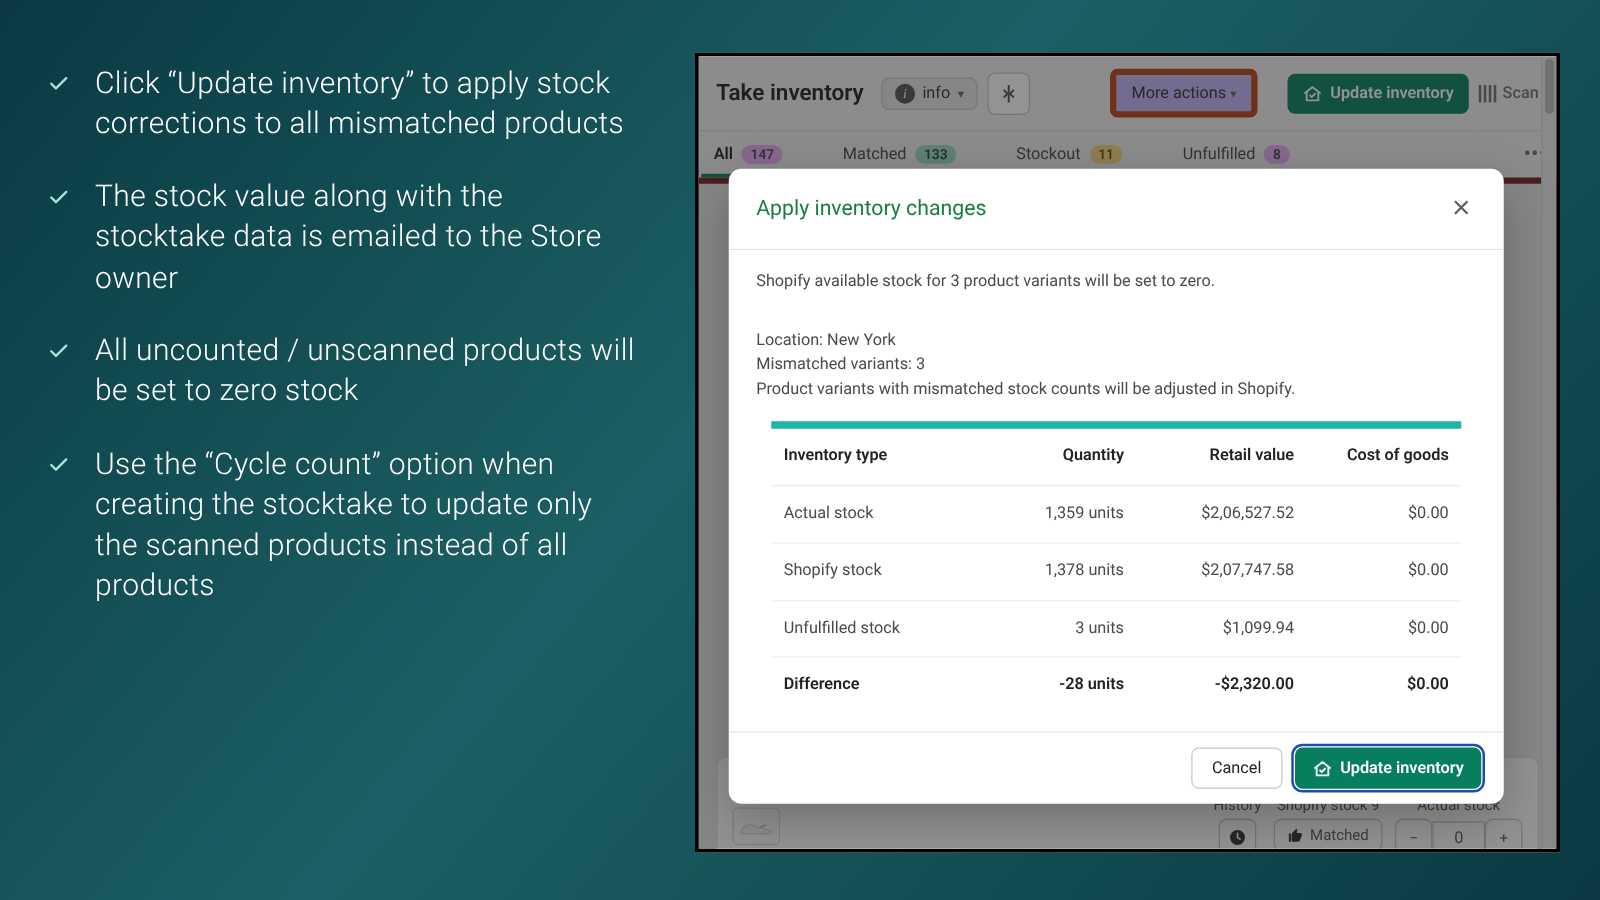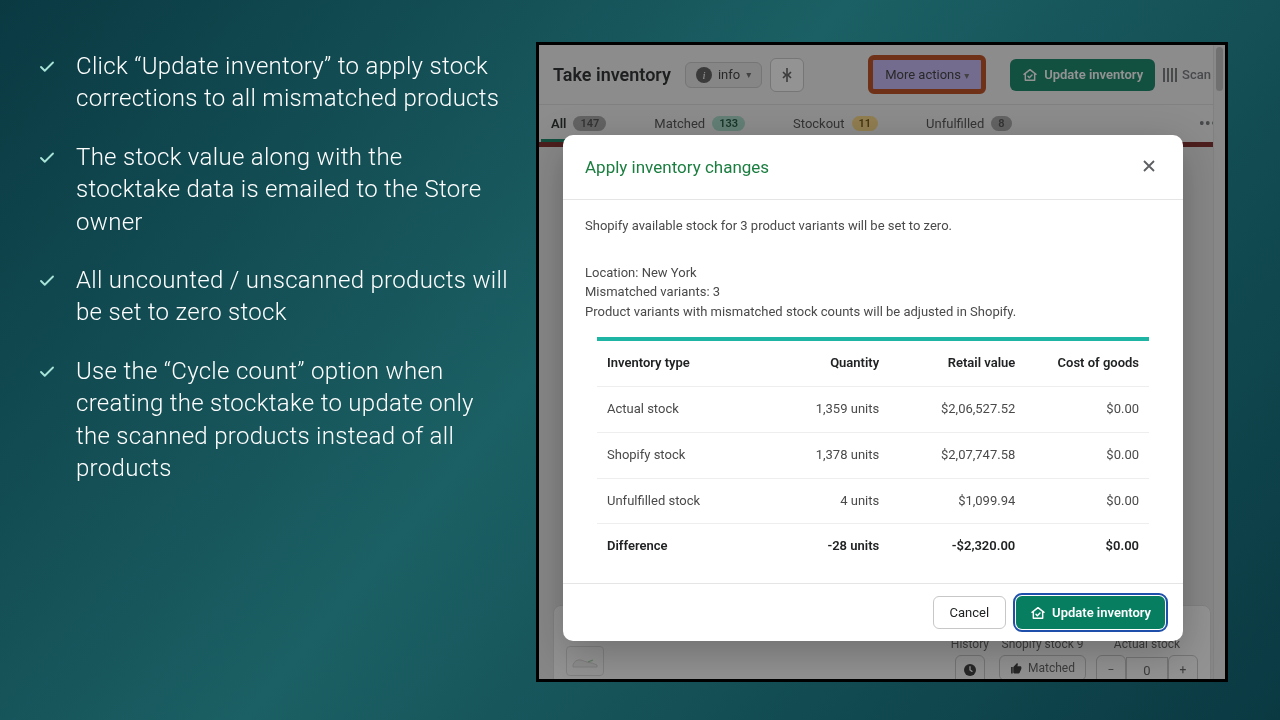--- a/index.html
+++ b/index.html
@@ -2,41 +2,41 @@
 <html><head>
 <meta charset="utf-8">
 <style>
   *{box-sizing:border-box;margin:0;padding:0;font-family:-apple-system,BlinkMacSystemFont,"Segoe UI",Roboto,sans-serif}
   body{width:1280px;height:720px;overflow:hidden;background:linear-gradient(130deg,#0a3942 0%,#1b6064 45%,#0a3942 100%);position:relative}
   .slide-bullets{position:absolute;left:38px;top:50px;width:470px;color:#fff}
   .slide-bullets ul{list-style:none}
   .slide-bullets li{display:flex;align-items:flex-start;margin-bottom:26px}
   .bullet-check{margin-right:20px;margin-top:8px;flex-shrink:0}
   .bullet-text{font-size:24px;font-weight:300;line-height:1.35;letter-spacing:.3px}
-  .app-window{position:absolute;left:536px;top:42px;width:692px;height:640px;border:3px solid #000;background:#e8e8e8;overflow:hidden}
+  .app-window{position:absolute;left:556px;top:42px;width:692px;height:640px;border:3px solid #000;background:#e8e8e8;overflow:hidden}
   .app-inner{position:relative;width:100%;height:100%;filter:saturate(.92)}
   .app-header{display:flex;align-items:center;padding:10px 14px;background:#f1f1f1;border-bottom:1px solid #ddd}
   .page-title{font-size:18px;font-weight:600;color:#202223;margin-right:14px}
   .info-pill{display:flex;align-items:center;background:#e6e6e6;border:1px solid #c7c7c7;border-radius:6px;padding:4px 10px;font-size:13px;color:#333;margin-right:8px}
   .info-pill .i-badge{width:16px;height:16px;border-radius:50%;background:#555;color:#fff;font-size:11px;display:flex;align-items:center;justify-content:center;margin-right:6px;font-style:italic;font-family:Georgia,serif}
   .info-pill .caret{margin-left:6px;font-size:10px;color:#666}
   .sq-btn{width:34px;height:34px;border:1px solid #c7c7c7;border-radius:6px;background:#fff;display:flex;align-items:center;justify-content:center;color:#555}
   .spacer{flex:1}
   .more-btn{border:5px solid #c2410c;border-radius:6px;background:#c4b5fd;padding:7px 12px;font-size:13px;color:#333;margin-right:24px}
   .update-btn{background:#008060;color:#fff;border:none;border-radius:6px;padding:8px 12px;font-size:13px;font-weight:600;display:flex;align-items:center;margin-right:8px}
   .update-btn svg{margin-right:6px}
   .scan-btn{display:flex;align-items:center;color:#6d7175;font-size:13px;font-weight:500}
   .scan-btn .bars{display:flex;gap:2px;margin-right:5px}
   .scan-btn .bars span{width:2px;height:14px;background:#6d7175}
   .tabs{display:flex;align-items:center;padding:0 4px;background:#f1f1f1;border-bottom:5px solid #7f1d1d;font-size:13px;color:#4a4a4a}
   .tab{padding:10px 8px;margin-right:32px;display:flex;align-items:center;position:relative}
   .tab.active{font-weight:600;color:#202223}
   .tab.active::after{content:"";position:absolute;left:-2px;right:-2px;bottom:-1px;height:3px;background:#008060}
   .tab-badge{margin-left:7px;padding:1px 7px;border-radius:10px;font-size:11px;font-weight:600}
-  .badge-grey{background:#a3a3a3;color:#4a4a4a}
+  .badge-grey{background:#f0abfc;color:#4a4a4a}
   .badge-teal{background:#9fdac7;color:#0f5132}
   .badge-amber{background:#ffd77a;color:#6b4e00}
   .tab-dots{padding:8px 4px;color:#6d7175;font-size:18px;margin-left:auto}
   .product-area{padding:12px 14px}
   .product-card{background:#fff;border:1px solid #dedede;border-radius:8px;padding:10px 12px;margin-top:6px}
   .product-title{font-size:13px;font-weight:600;color:#202223;margin-bottom:6px}
   .product-row{display:flex;align-items:center}
   .thumb{width:38px;height:30px;border:1px solid #ddd;border-radius:4px;background:#fff;display:flex;align-items:center;justify-content:center;margin-right:10px}
   .thumb svg{opacity:.75}
   .product-meta{font-size:12px;color:#5b5b5b;line-height:1.5}
@@ -55,21 +55,21 @@
   .scrollbar .thumb-sb{position:absolute;left:2px;right:2px;top:2px;height:44px;background:#bdbdbd;border-radius:4px}
   
   .modal-overlay{position:absolute;inset:0;background:rgba(30,30,30,.48)}
   .modal{position:absolute;left:24px;right:42px;top:90px;background:#fff;border-radius:10px;box-shadow:0 12px 40px rgba(0,0,0,.25);overflow:hidden}
   .modal-head{display:flex;align-items:center;justify-content:space-between;padding:16px 22px;border-bottom:1px solid #e5e5e5}
   .modal-title{font-size:17px;color:#15803d}
   .modal-close{font-size:20px;color:#5c5f62;cursor:pointer;padding:4px}
   .modal-body{padding:16px 22px 8px;font-size:13px;color:#4a4a4a;line-height:1.6}
   .modal-body .lead{margin-bottom:26px}
   .modal-body .meta-line{line-height:1.5}
-  .inv-table{margin:16px 12px 6px;border-top:4px solid #14b8a6}
+  .inv-table{margin:16px 12px 6px;border-top:6px solid #14b8a6}
   .inv-row{display:flex;padding:12px 10px;border-bottom:1px solid #eee;font-size:13px}
   .inv-row.header{font-weight:600;color:#202223}
   .inv-row.total{font-weight:600;color:#202223;border-bottom:none}
   .inv-row .c1{flex:1.2}
   .inv-row .c2{flex:1;text-align:right}
   .inv-row .c3{flex:1.1;text-align:right}
   .inv-row .c4{flex:1;text-align:right}
   .modal-foot{border-top:1px solid #e5e5e5;padding:12px 18px;display:flex;justify-content:flex-end;gap:10px}
   .btn-cancel{background:#fff;border:1px solid #c7c7c7;border-radius:6px;padding:8px 16px;font-size:13px;color:#202223}
   .btn-primary{background:#008060;color:#fff;border:none;border-radius:6px;padding:8px 14px;font-size:13px;font-weight:600;display:flex;align-items:center;outline:2px solid #1a4fb3;outline-offset:1px}
@@ -245,21 +245,21 @@
                 <div class="c4">$0.00</div>
               </div>
               <div class="inv-row">
                 <div class="c1">Shopify stock</div>
                 <div class="c2">1,378 units</div>
                 <div class="c3">$2,07,747.58</div>
                 <div class="c4">$0.00</div>
               </div>
               <div class="inv-row">
                 <div class="c1">Unfulfilled stock</div>
-                <div class="c2">4 units</div>
+                <div class="c2">3 units</div>
                 <div class="c3">$1,099.94</div>
                 <div class="c4">$0.00</div>
               </div>
             </div>
           <div class="inv-row total">
             <div class="c1">Difference</div>
             <div class="c2">-28 units</div>
             <div class="c3">-$2,320.00</div>
             <div class="c4">$0.00</div>
           </div>

